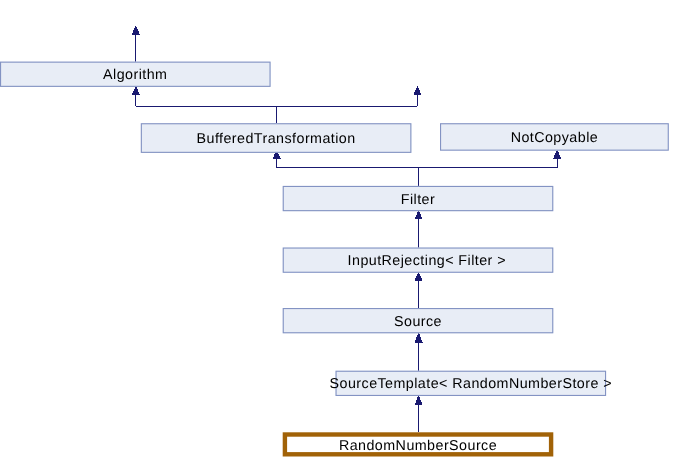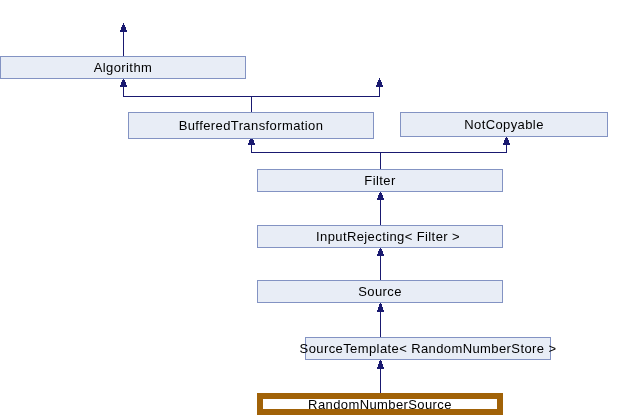--- a/index.html
+++ b/index.html
@@ -31,21 +31,21 @@
     align-items: center;
     justify-content: center;
     font-size: 13px;
     letter-spacing: 0.4px;
     color: #000000;
     white-space: nowrap;
     cursor: pointer;
   }
   .node.current {
     background: #ffffff;
-    border: 6px solid #a16207;
+    border: 4px solid #a16207;
     cursor: default;
   }
   
   .n-clonable          { left: 0px;   top: 1px;   width: 245px; height: 23px; }
   .n-algorithm         { left: 0px;   top: 56px;  width: 246px; height: 23px; }
   .n-waitable          { left: 256px; top: 56px;  width: 246px; height: 23px; }
   .n-buffered          { left: 128px; top: 112px; width: 246px; height: 27px; }
   .n-notcopyable       { left: 400px; top: 112px; width: 208px; height: 25px; }
   .n-filter            { left: 257px; top: 169px; width: 246px; height: 23px; }
   .n-inputrejecting    { left: 257px; top: 225px; width: 246px; height: 23px; padding-left: 16px; }

